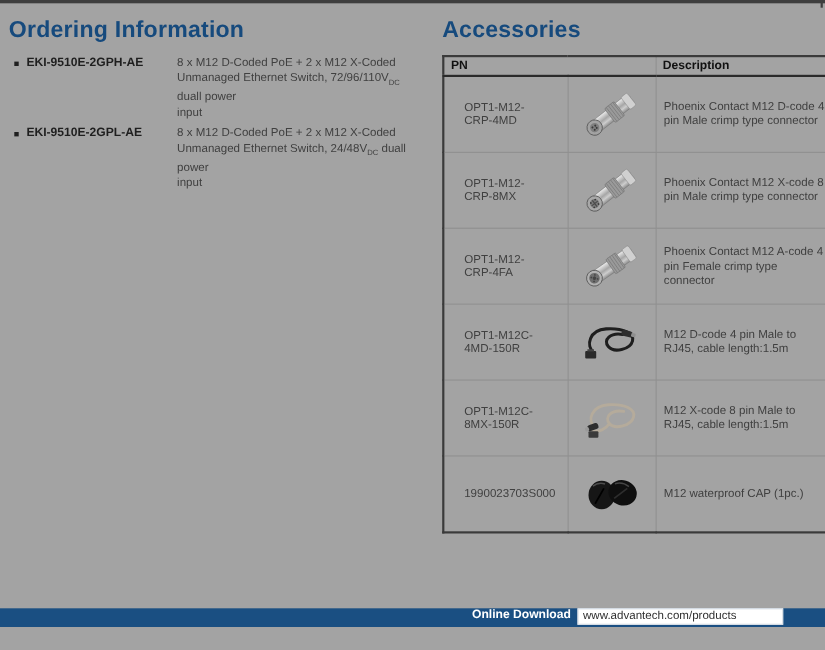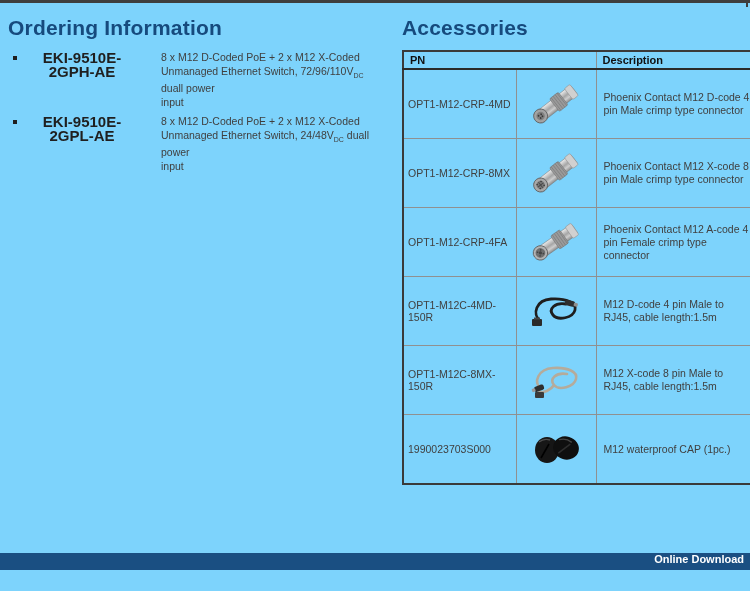--- a/index.html
+++ b/index.html
@@ -1,42 +1,42 @@
 <!DOCTYPE html>
 <html><head>
 <meta charset="utf-8">
 <style>
   html, body { margin:0; padding:0; background:#ffffff; }
   .page {
-    position:relative; width:750px; height:591px; background:#7dd3fc;
+    position:relative; width:750px; height:591px; background:#a3a3a3;
     font-family:"Liberation Sans", sans-serif; overflow:hidden;
     -webkit-font-smoothing:antialiased;
   }
   .top-rule { position:absolute; top:0; left:0; width:750px; height:3px; background:#3e3e3e; }
   .top-tick { position:absolute; top:0; right:2px; width:2px; height:7px; background:#3e3e3e; }
 
   .sec-title { margin:0; font-size:21px; font-weight:bold; color:#164a7d; letter-spacing:0.2px; }
 
   
   .ordering { position:absolute; left:8px; top:16px; width:372px; }
   .order-items { margin-top:11px; }
   .order-item { display:flex; align-items:flex-start; margin-bottom:6px; }
   .bullet { flex:none; width:4px; height:4px; background:#1f1f1f; margin:5px 7px 0 5px; }
-  .opn { flex:none; width:116px; font-weight:bold; font-size:15px; color:#1f1f1f; line-height:13.5px;text-align:center; }
+  .opn { flex:none; width:116px; font-weight:bold; font-size:11px; color:#1f1f1f; line-height:13.5px; }
   .odesc { font-size:10.5px; color:#404040; line-height:13.5px;margin-left:21px; }
   .odesc sub { font-size:7px; }
 
   
   .accessories { position:absolute; left:402px; top:16px; width:363px; }
   .acc-table { border-collapse:collapse; table-layout:fixed; width:358px; margin-top:10px; border:2px solid #3a3a3a; }
   .acc-table th, .acc-table td { border:1px solid #909090; }
   .acc-table thead th { border-bottom:2px solid #2a2a2a; font-size:11px; text-align:left; color:#111; padding:1px 6px; height:14px; }
   .acc-table thead th.h-pn { border-right:none; }
   .acc-table td { font-size:10.5px; color:#404040; height:44px; vertical-align:middle; }
-  td.pn { padding:0 4px;margin-left:20px; }
+  td.pn { padding:0 18px;margin-left:20px; }
   td.photo { text-align:center; padding:0; }
   td.photo svg { display:block; margin:0 auto; }
   td.desc { padding:12px 7px; line-height:13px;margin-top:44px; }
 
   
   .footer-bar { position:absolute; left:0; top:553px; width:750px; height:17px; background:#1a4f82; display:flex; }
   .dl-label { margin-left:auto; color:#ffffff; font-weight:bold; font-size:11px; padding-right:6px; white-space:nowrap; }
   .url-box { flex:none; width:177px; height:13px; background:#ffffff; border:1px solid #d8dee5; font-size:10.5px; color:#303030; line-height:13px; padding:0 4px; margin-right:38px; white-space:nowrap; overflow:hidden; }
   .defs-svg { position:absolute; width:0; height:0; }
 </style>
@@ -215,14 +215,15 @@
           </td>
           <td class="desc">M12 waterproof CAP (1pc.)</td>
         </tr>
 
       </tbody>
     </table>
   </section>
 
   <div class="footer-bar">
     <span class="dl-label">Online Download</span>
+    <span class="url-box">www.advantech.com/products</span>
   </div>
 </div>
 
 </body></html>

